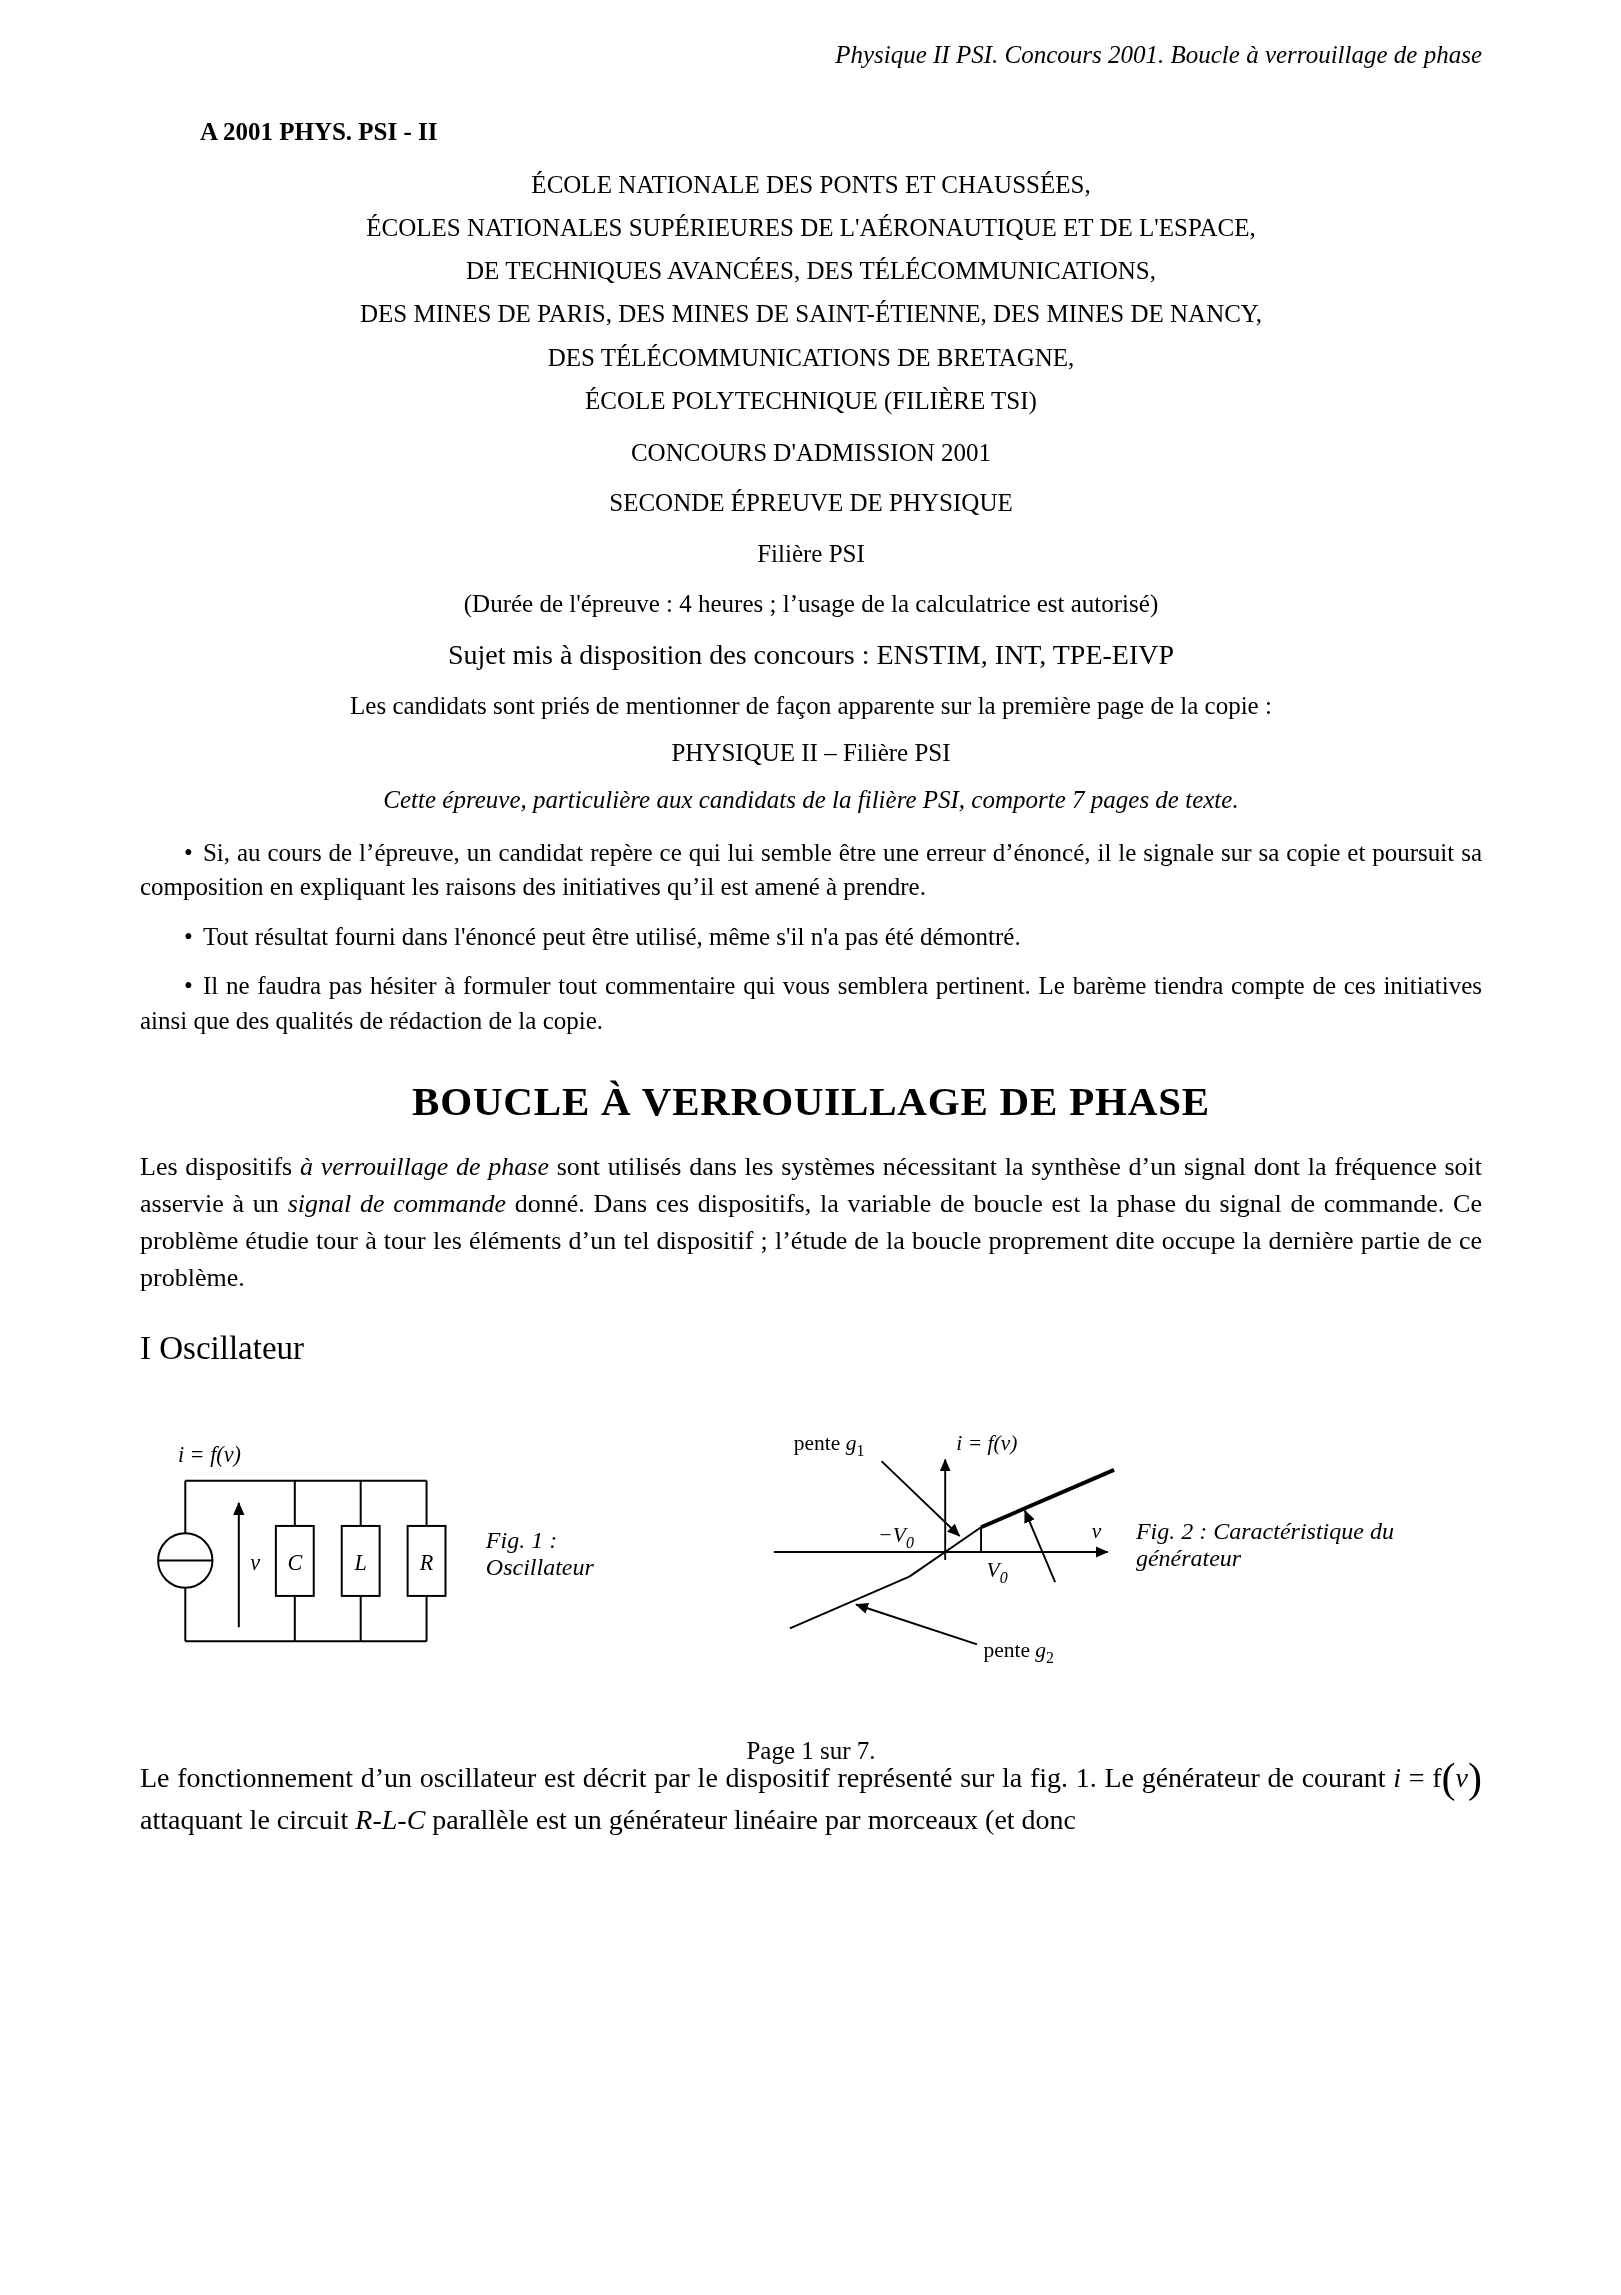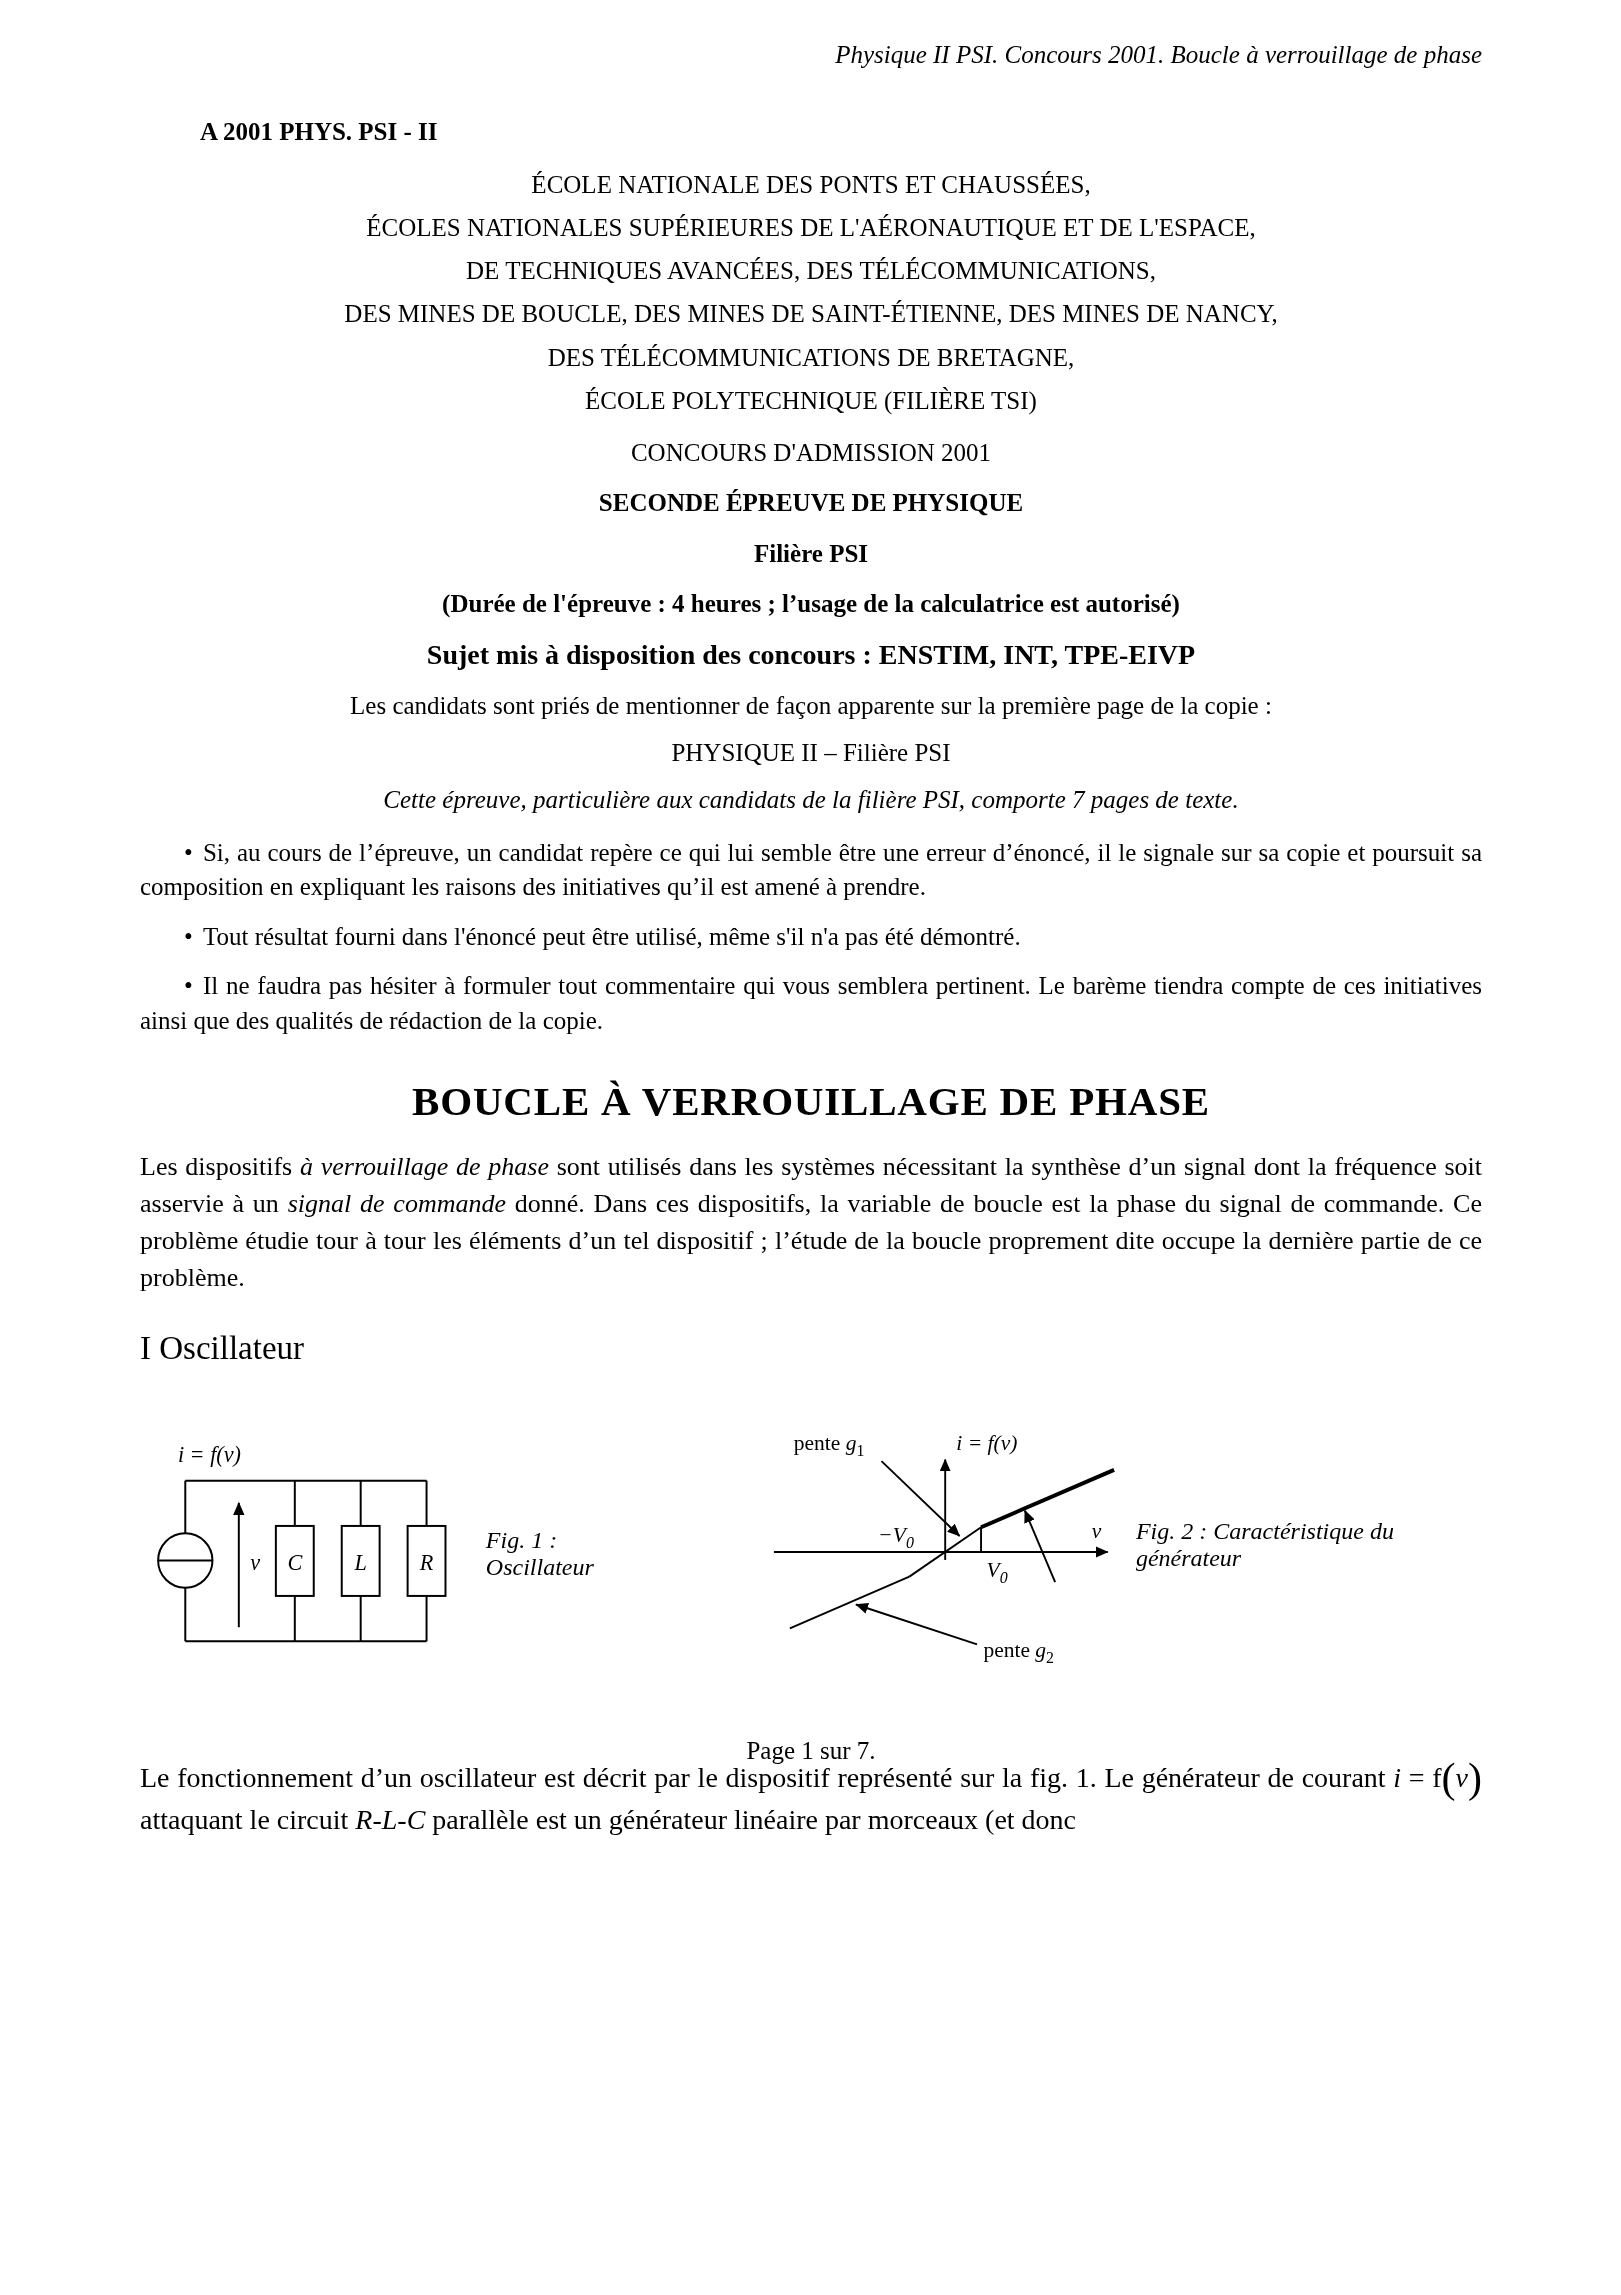--- a/index.html
+++ b/index.html
@@ -8,21 +8,21 @@
     width:1622px; height:2295px; position:relative; overflow:hidden;
     font-family:"Liberation Serif","DejaVu Serif",serif; color:#000;
   }
   .page { position:absolute; inset:0; padding:41px 140px 0 140px; }
 
   .running-header { text-align:right; font-style:italic; font-size:25px; }
   .ref { margin:49px 0 0 60px; font-weight:bold; font-size:25px; }
 
   .cblock { margin-top:23.6px; text-align:center; font-size:25px; line-height:1.2; }
   .cline  { text-align:center; font-size:25px; margin-top:13.3px; line-height:1.2; }
-  .bold   { font-weight:bold; }
+  .bold   { font-weight:normal; }
   .big    { font-size:28px; }
   .italic { font-style:italic; }
 
   .bullet { margin-top:15px; font-size:25px; line-height:1.38; text-align:justify; text-indent:44px; }
   .bchar  { margin-right:10.2px; }
 
   .main-title { margin-top:39px; text-align:center; font-size:41px; font-weight:bold; letter-spacing:0.8px; }
 
   .para   { margin-top:23.6px; font-size:26px; line-height:1.42; text-align:justify; }
   .it     { font-style:italic; }
@@ -53,21 +53,21 @@
 <div class="page">
 
   <div class="running-header">Physique II PSI. Concours 2001. Boucle à verrouillage de phase</div>
 
   <div class="ref">A 2001 PHYS. PSI - II</div>
 
   <div class="cblock">
     <div class="cline">ÉCOLE NATIONALE DES PONTS ET CHAUSSÉES,</div>
     <div class="cline">ÉCOLES NATIONALES SUPÉRIEURES DE L'AÉRONAUTIQUE ET DE L'ESPACE,</div>
     <div class="cline">DE TECHNIQUES AVANCÉES, DES TÉLÉCOMMUNICATIONS,</div>
-    <div class="cline">DES MINES DE BOUCLE, DES MINES DE SAINT-ÉTIENNE, DES MINES DE NANCY,</div>
+    <div class="cline">DES MINES DE PARIS, DES MINES DE SAINT-ÉTIENNE, DES MINES DE NANCY,</div>
     <div class="cline">DES TÉLÉCOMMUNICATIONS DE BRETAGNE,</div>
     <div class="cline">ÉCOLE POLYTECHNIQUE (FILIÈRE TSI)</div>
   </div>
 
   <div class="cline" style="margin-top:22px">CONCOURS D'ADMISSION 2001</div>
   <div class="cline bold" style="margin-top:20.4px">SECONDE ÉPREUVE DE PHYSIQUE</div>
   <div class="cline bold" style="margin-top:20.4px">Filière PSI</div>
   <div class="cline bold" style="margin-top:20.4px">(Durée de l'épreuve : 4 heures ; l’usage de la calculatrice est autorisé)</div>
   <div class="cline bold big" style="margin-top:19px">Sujet mis à disposition des concours : ENSTIM, INT, TPE-EIVP</div>
   <div class="cline" style="margin-top:19px">Les candidats sont priés de mentionner de façon apparente sur la première page de la copie :</div>

